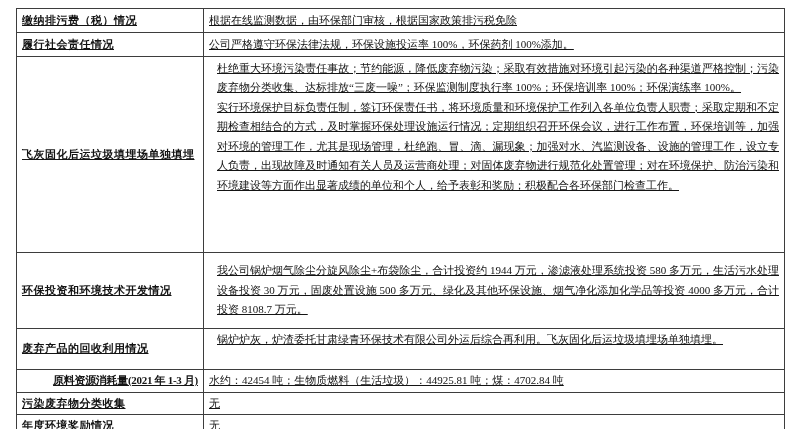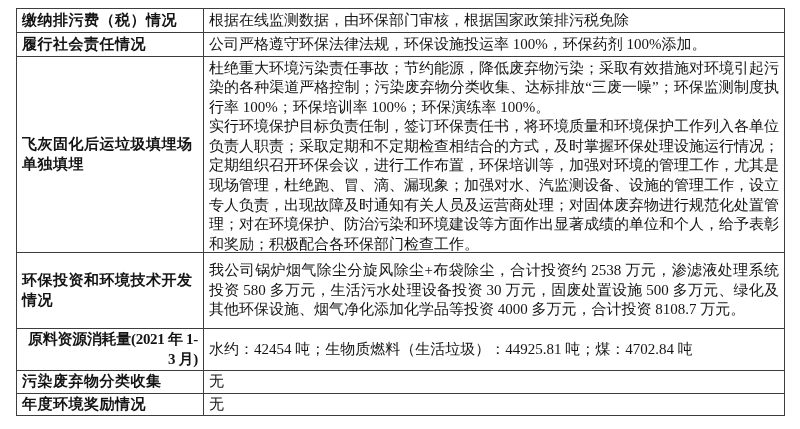--- a/index.html
+++ b/index.html
@@ -23,45 +23,46 @@
     left: 16px;
     top: 8px;
     width: 768px;
     border-collapse: collapse;
     table-layout: fixed;
     background: #ffffff;
   }
   table.doc-table td {
     border: 1px solid #3d3d3d;
     padding: 1px 5px;
-    font-size: 15px;
+    font-size: 11px;
     line-height: 19.6px;
     vertical-align: middle;
     overflow: hidden;
+    text-decoration: underline;
   }
   td.label-cell {
     font-weight: bold;
     letter-spacing: 0.5px;
   }
   td.small-label {
     font-size: 12.3px;
     letter-spacing: -0.3px;
     font-weight: bold;
     text-align: right;
   }
   td.content-cell {
     vertical-align: middle;
   }
   td.content-top {
     vertical-align: top;
   }
   .justify {
     text-align: justify;
   }
-  .cellbox { overflow: hidden; }
+  .cellbox { overflow: hidden; margin-left: 8px; }
   .box-r3 { height: 192px; }
   .box-r4 { height: 59px; }
   .box-r5 { height: 38px; }
   .cellbox p { margin: 0; padding: 0; }
   tr.r1 { height: 24px; }
   tr.r2 { height: 24px; margin-top: 24px; }
   tr.r3 { height: 196px; }
   tr.r4 { height: 76px; }
   tr.r5 { height: 41px; }
   tr.r6 { height: 22px; }
@@ -91,21 +92,27 @@
         <td class="content-top">
           <div class="cellbox box-r3 justify">
             <p>杜绝重大环境污染责任事故；节约能源，降低废弃物污染；采取有效措施对环境引起污染的各种渠道严格控制；污染废弃物分类收集、达标排放“三废一噪”；环保监测制度执行率 100%；环保培训率 100%；环保演练率 100%。</p>
             <p>实行环境保护目标负责任制，签订环保责任书，将环境质量和环境保护工作列入各单位负责人职责；采取定期和不定期检查相结合的方式，及时掌握环保处理设施运行情况；定期组织召开环保会议，进行工作布置，环保培训等，加强对环境的管理工作，尤其是现场管理，杜绝跑、冒、滴、漏现象；加强对水、汽监测设备、设施的管理工作，设立专人负责，出现故障及时通知有关人员及运营商处理；对固体废弃物进行规范化处置管理；对在环境保护、防治污染和环境建设等方面作出显著成绩的单位和个人，给予表彰和奖励；积极配合各环保部门检查工作。</p>
           </div>
         </td>
       </tr>
       <tr class="r4">
         <td class="label-cell">环保投资和环境技术开发情况</td>
         <td class="content-top">
-          <div class="cellbox box-r4 justify">我公司锅炉烟气除尘分旋风除尘+布袋除尘，合计投资约 2538 万元，渗滤液处理系统投资 580 多万元，生活污水处理设备投资 30 万元，固废处置设施 500 多万元、绿化及其他环保设施、烟气净化添加化学品等投资 4000 多万元，合计投资 8108.7 万元。</div>
+          <div class="cellbox box-r4 justify">我公司锅炉烟气除尘分旋风除尘+布袋除尘，合计投资约 1944 万元，渗滤液处理系统投资 580 多万元，生活污水处理设备投资 30 万元，固废处置设施 500 多万元、绿化及其他环保设施、烟气净化添加化学品等投资 4000 多万元，合计投资 8108.7 万元。</div>
+        </td>
+      </tr>
+      <tr class="r5">
+        <td class="label-cell">废弃产品的回收利用情况</td>
+        <td class="content-top">
+          <div class="cellbox box-r5 justify">锅炉炉灰，炉渣委托甘肃绿青环保技术有限公司外运后综合再利用。飞灰固化后运垃圾填埋场单独填埋。</div>
         </td>
       </tr>
       <tr class="r6">
         <td class="small-label">原料资源消耗量(2021 年 1-3 月)</td>
         <td class="content-cell">水约：42454 吨；生物质燃料（生活垃圾）：44925.81 吨；煤：4702.84 吨</td>
       </tr>
       <tr class="r7">
         <td class="label-cell">污染废弃物分类收集</td>
         <td class="content-cell">无</td>
       </tr>

